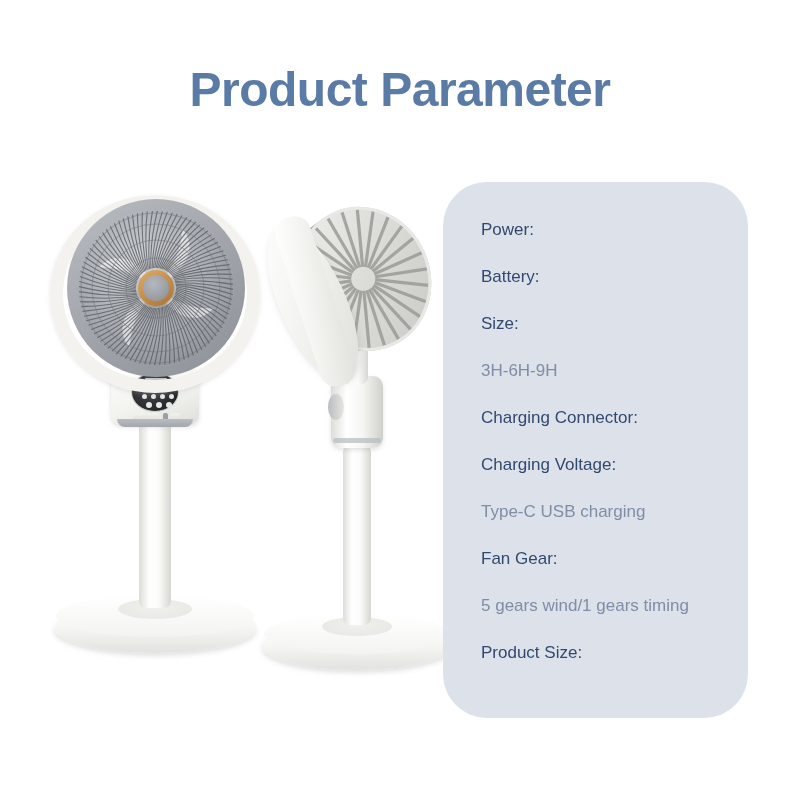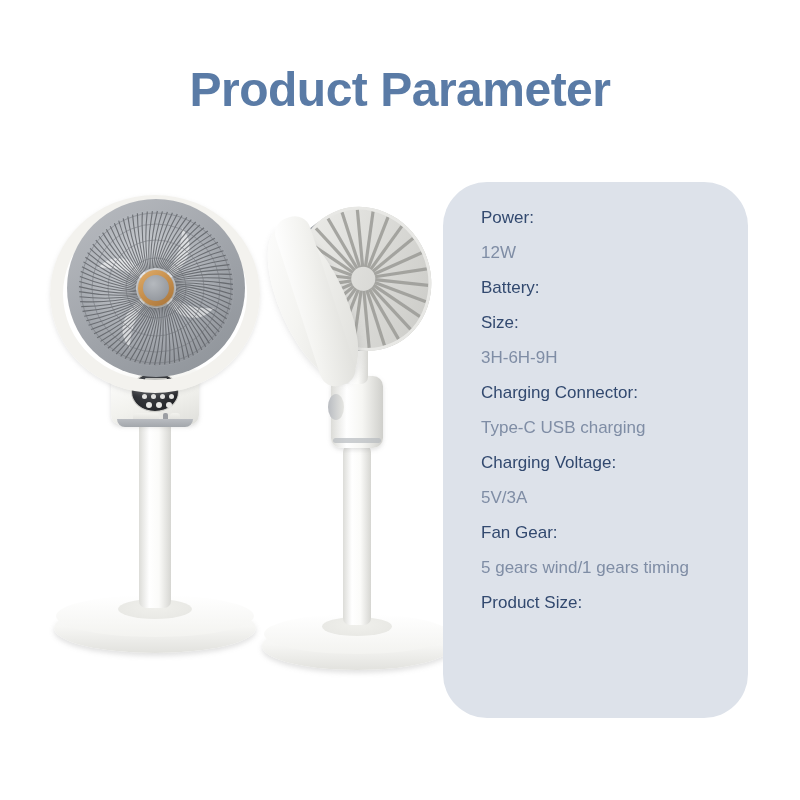--- a/index.html
+++ b/index.html
@@ -17,21 +17,21 @@
   }
 
   
   .spec-panel{
     position:absolute;left:443px;top:182px;width:305px;height:536px;
     background:#dde2ea;border-radius:44px;
   }
   .spec-list{
     position:absolute;left:38px;top:18px;right:10px;
   }
-  .spec-row{height:35px;line-height:35px;white-space:nowrap;}
+  .spec-row{height:35px;line-height:35px;white-space:nowrap;margin-top:12px;}
   .spec-label{font-size:17px;color:#32496f;}
   .spec-value{font-size:17px;color:#7f8da5;}
 
   
   .fan{position:absolute;}
   .pole{
     position:absolute;border-radius:7px;
     background:linear-gradient(90deg,#dcdcd8 0%,#ffffff 32%,#fbfbf9 62%,#d6d6d2 100%);
   }
   .base{
@@ -358,27 +358,25 @@
         </svg>
       </div>
       <div class="headB-shell" style="left:2px;top:6px;width:66px;height:166px;"></div>
       <div class="headB-arm" style="left:20px;top:0px;width:36px;height:176px;transform:rotate(6deg);"></div>
     </div>
   </div>
 
   <div class="spec-panel">
     <div class="spec-list">
       <div class="spec-row"><span class="spec-label">Power:</span></div>
-      <div class="spec-row"><span class="spec-value">12W</span></div>
       <div class="spec-row"><span class="spec-label">Battery:</span></div>
       <div class="spec-row"><span class="spec-label">Size:</span></div>
       <div class="spec-row"><span class="spec-value">3H-6H-9H</span></div>
       <div class="spec-row"><span class="spec-label">Charging Connector:</span></div>
+      <div class="spec-row"><span class="spec-label">Charging Voltage:</span></div>
       <div class="spec-row"><span class="spec-value">Type-C USB charging</span></div>
-      <div class="spec-row"><span class="spec-label">Charging Voltage:</span></div>
-      <div class="spec-row"><span class="spec-value">5V/3A</span></div>
       <div class="spec-row"><span class="spec-label">Fan Gear:</span></div>
       <div class="spec-row"><span class="spec-value">5 gears wind/1 gears timing</span></div>
       <div class="spec-row"><span class="spec-label">Product Size:</span></div>
     </div>
   </div>
 
 </div>
 
 </body></html>

